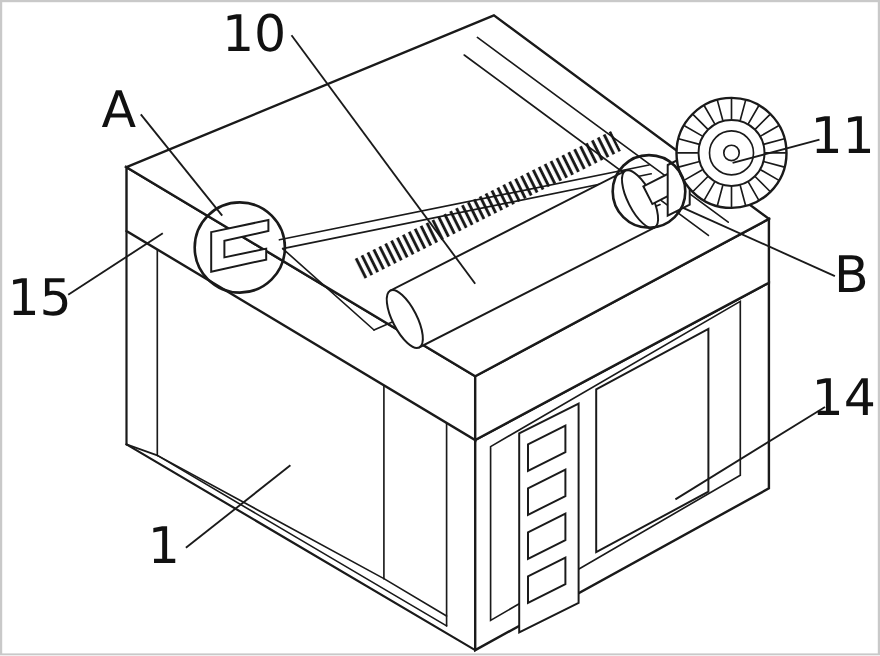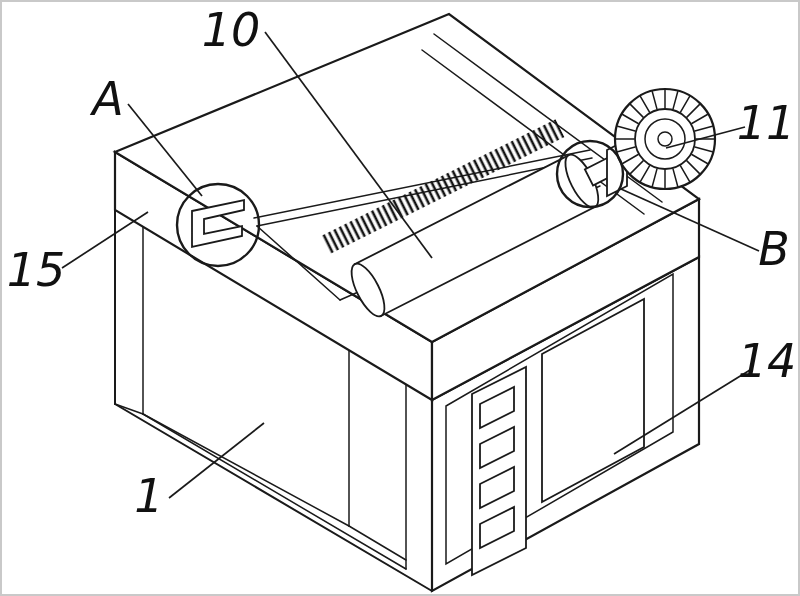--- a/index.html
+++ b/index.html
@@ -1,18 +1,18 @@
 <!DOCTYPE html>
 <html><head>
 <meta charset="utf-8">
 <style>
   html,body{margin:0;padding:0;background:#ffffff;}
   .frame{
     width:800px;height:596px;box-sizing:border-box;
-    border:2px solid #c9c9c9;background:#ffffff;position:relative;overflow:hidden;font-style:italic;
+    border:2px solid #c9c9c9;background:#ffffff;position:relative;overflow:hidden;
   }
   svg{display:block;}
   .face{fill:#ffffff;stroke:#1a1a1a;stroke-width:2.2;stroke-linejoin:miter;}
   .ln{fill:none;stroke:#1a1a1a;stroke-width:2;stroke-linecap:round;}
   .thin{fill:none;stroke:#1a1a1a;stroke-width:1.5;stroke-linecap:round;}
   .anno{fill:none;stroke:#1a1a1a;stroke-width:2.4;}
   .leader{fill:none;stroke:#1a1a1a;stroke-width:1.7;}
   .white{fill:#ffffff;stroke:#1a1a1a;stroke-width:1.8;}
   text.ref{font-family:"DejaVu Sans",sans-serif;font-size:46px;fill:#111111;
            text-anchor:middle;}

